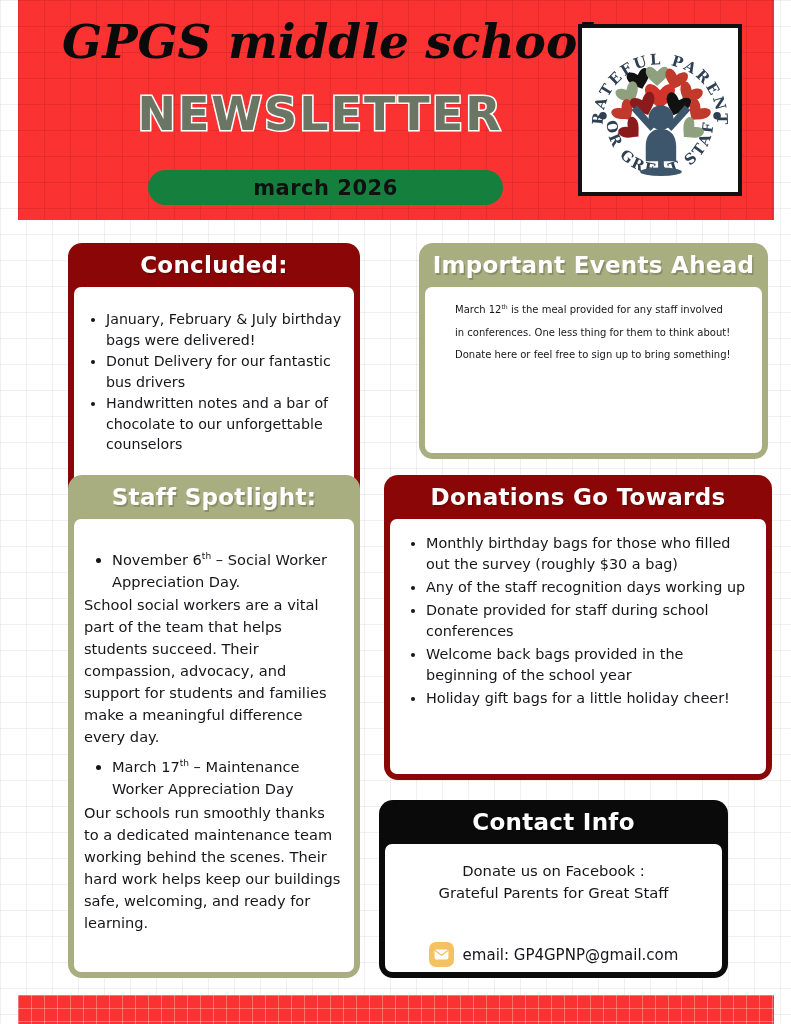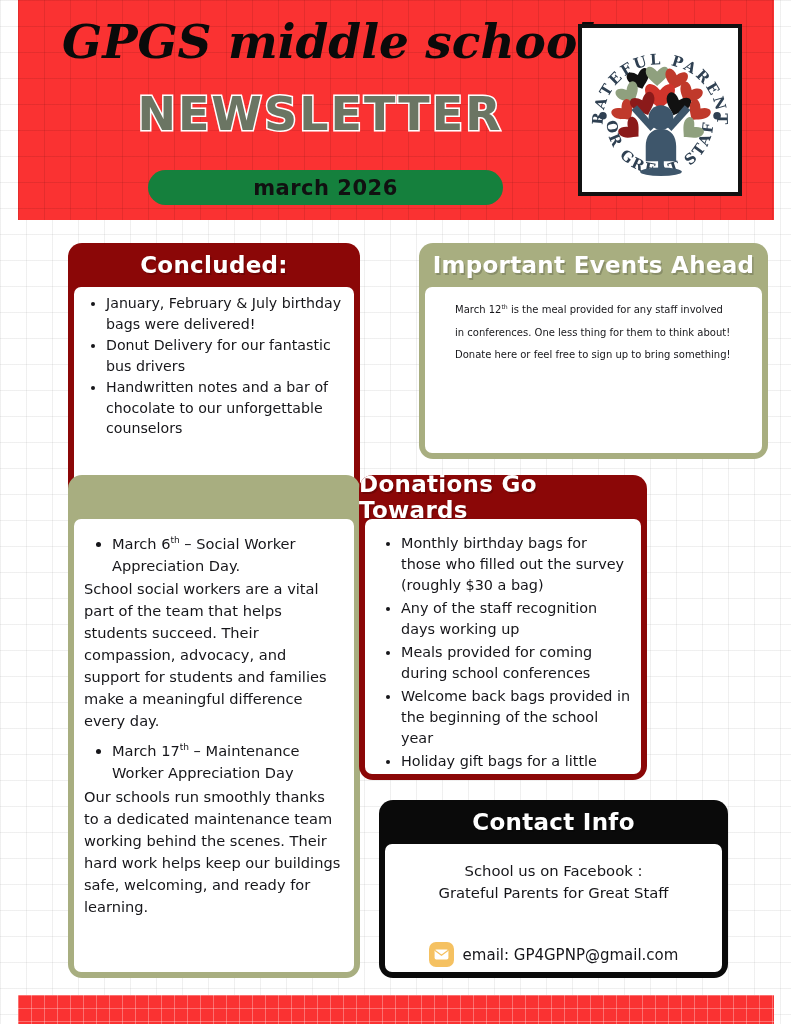--- a/index.html
+++ b/index.html
@@ -140,21 +140,21 @@
     text-shadow: 1.5px 1.5px 0 rgba(0,0,0,0.18);
   }
   .card-body {
     position: absolute;
     left: 6px;
     right: 6px;
     top: 44px;
     bottom: 6px;
     background: #ffffff;
     border-radius: 7px;
-    padding: 6px 10px 8px 10px;
+    padding: 22px 10px 8px 10px;
     box-sizing: border-box;
     font-family: "DejaVu Sans", sans-serif;
     font-size: 14.2px;
     line-height: 20.5px;
     color: #16161a;
     overflow: hidden;
   }
   .card.red   { background: #8B0707; }
   .card.sage  { background: #A8AE80; }
   .card.black { background: #0a0a0a; }
@@ -165,21 +165,21 @@
     list-style: disc;
   }
   .card-body ul li { margin: 0 0 1px 0; }
   .card-body p { margin: 0; }
   sup { font-size: 0.62em; vertical-align: super; line-height: 0; }
 
   
   #card-concluded  { left: 68px;  top: 243px; width: 292px; height: 262px; }
   #card-events     { left: 379px; top: 243px; width: 349px; height: 216px; margin-left: 40px; }
   #card-spotlight  { left: 68px;  top: 475px; width: 292px; height: 503px; }
-  #card-donations  { left: 359px; top: 475px; width: 288px; height: 305px; }
+  #card-donations  { left: 384px; top: 475px; width: 388px; height: 305px; }
   #card-contact    { left: 379px; top: 800px; width: 349px; height: 178px; }
 
   #card-spotlight .card-body { font-size: 14.6px; line-height: 22px; }
   #card-spotlight .card-body ul { margin: 8px 0 0 0; padding-left: 28px; }
   #card-spotlight .card-body p.tight { margin-top: 2px; }
 
   #card-donations .card-body { padding-top: 14px; font-size: 14.4px; line-height: 21px; }
   #card-donations .card-body ul { padding-left: 26px; }
   #card-donations .card-body ul li { margin-bottom: 2px; }
 
@@ -298,49 +298,50 @@
   </div>
 
   <div class="card sage" id="card-events">
     <div class="card-header">Important Events Ahead</div>
     <div class="card-body">
       <p><span>March 12</span><sup>th</sup><span> is the meal provided for any staff involved in conferences. One less thing for them to think about!   Donate here or feel free to sign up to bring something!</span></p>
     </div>
   </div>
 
   <div class="card sage" id="card-spotlight">
+    <div class="card-header">Staff Spotlight:</div>
     <div class="card-body">
       <ul>
-        <li><span>March 6</span><sup>th</sup><span> – Social Worker Appreciation Day.</span></li>
+        <li><span>November 6</span><sup>th</sup><span> – Social Worker Appreciation Day.</span></li>
       </ul>
       <p>School social workers are a vital part of the team that helps students succeed. Their compassion, advocacy, and support for students and families make a meaningful difference every day.</p>
       <ul>
         <li><span>March 17</span><sup>th</sup><span> – Maintenance Worker Appreciation Day</span></li>
       </ul>
       <p class="tight">Our schools run smoothly thanks to a dedicated maintenance team working behind the scenes. Their hard work helps keep our buildings safe, welcoming, and ready for learning.</p>
     </div>
   </div>
 
   <div class="card red" id="card-donations">
     <div class="card-header">Donations Go Towards</div>
     <div class="card-body">
       <ul>
         <li>Monthly birthday bags for those who filled out the survey (roughly $30 a bag)</li>
         <li>Any of the staff recognition days working up</li>
-        <li>Meals provided for coming during school conferences</li>
+        <li>Donate provided for staff during school conferences</li>
         <li>Welcome back bags provided in the beginning of the school year</li>
         <li>Holiday gift bags for a little holiday cheer!</li>
       </ul>
     </div>
   </div>
 
   <div class="card black" id="card-contact">
     <div class="card-header">Contact Info</div>
     <div class="card-body">
-      <div>School us on Facebook :</div>
+      <div>Donate us on Facebook :</div>
       <div>Grateful Parents for Great Staff</div>
       <div class="contact-email-row">
         <span class="mail-icon">
           <svg width="15" height="11" viewBox="0 0 15 11">
             <rect x="0.6" y="0.6" width="13.8" height="9.8" rx="1.6" fill="#ffffff"></rect>
             <path d="M1.4,1.7 L7.5,6.3 L13.6,1.7" fill="none" stroke="#F5C161" stroke-width="1.2" stroke-linecap="round" stroke-linejoin="round"></path>
           </svg>
         </span>
         <span class="contact-email-text">email:  GP4GPNP@gmail.com</span>
       </div>

